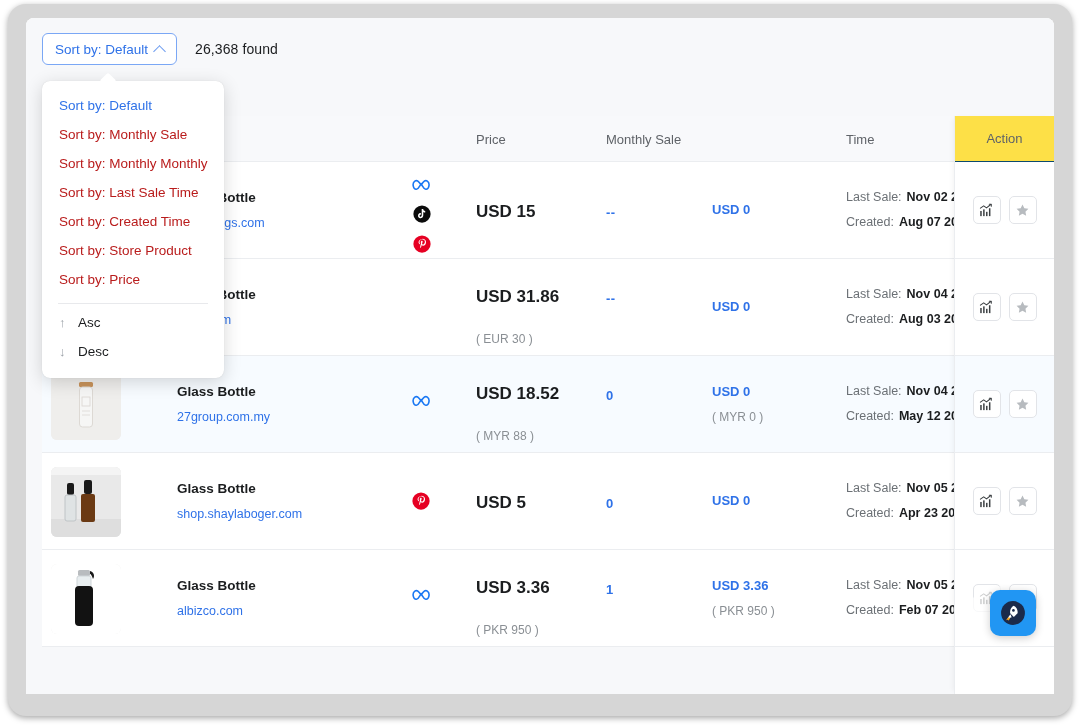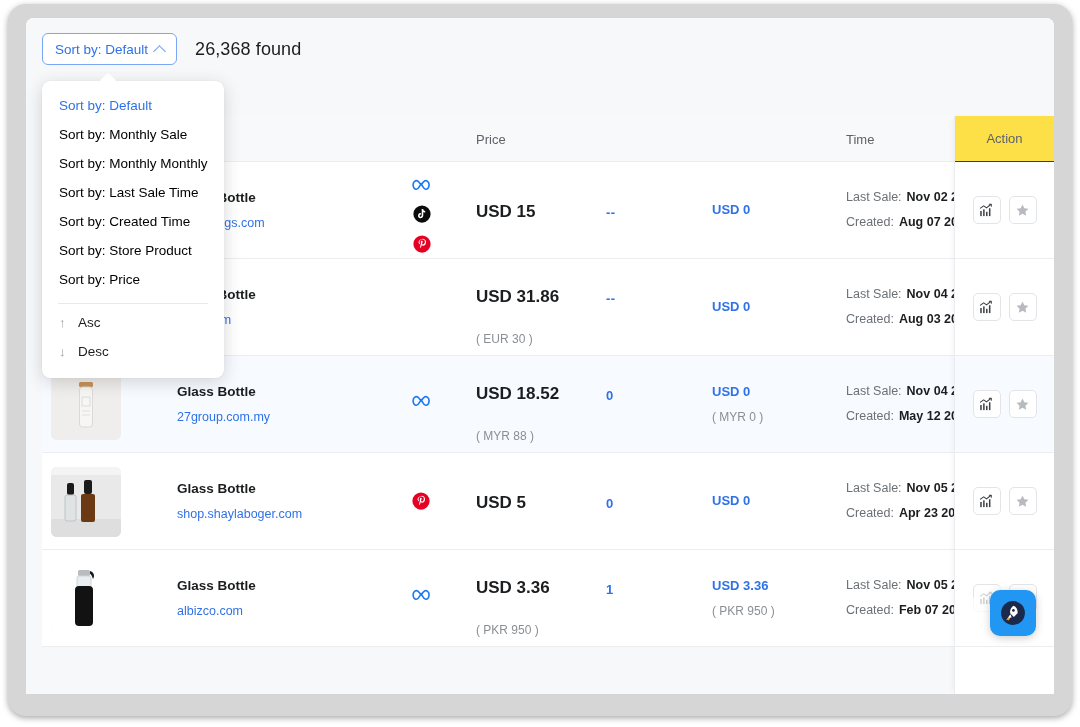--- a/index.html
+++ b/index.html
@@ -65,21 +65,21 @@
   #sort-btn .caret {
     display: inline-block;
     width: 9px; height: 9px;
     border-left: 1.4px solid #6b9bf0;
     border-top: 1.4px solid #6b9bf0;
     transform: rotate(45deg);
     position: relative;
     top: 2px;
   }
   #found-count {
-    font-size: 18px;
+    font-size: 14px;
     color: #1b1d1f;
     font-weight: 400;
     letter-spacing: .1px;
   }
 
   
   #dropdown {
     position: absolute;
     left: 16px; top: 63px;
     width: 182px;
@@ -93,21 +93,21 @@
     position: absolute;
     left: 60px; top: -6px;
     width: 12px; height: 12px;
     background: #ffffff;
     transform: rotate(45deg);
     border-radius: 2px;
   }
   .menu-item {
     padding: 7px 17px;
     font-size: 13.5px;
-    color: #000000;
+    color: #b91c1c;
     cursor: pointer;
     white-space: nowrap;
   }
   .menu-item.active { color: #2f72e8; }
   .menu-sep {
     height: 1px;
     background: #e8e9ec;
     margin: 9px 16px 4px 16px;
   }
   .menu-dir {
@@ -268,20 +268,21 @@
         <div id="sort-btn">
           <span>Sort by: Default</span>
           <span class="caret"></span>
         </div>
         <div id="found-count">26,368 found</div>
       </div>
 
       <div id="table-card">
         <div id="thead">
           <div class="th" style="left:434px;">Price</div>
+          <div class="th" style="left:564px;">Monthly Sale</div>
           <div class="th" style="left:804px;">Time</div>
         </div>
         <div id="tbody">
             <div class="row">
               <div class="cell thumb"></div>
               <div class="cell" style="left:135px; top:28px;">
                 <div class="prod-name">Glass Bottle</div>
                 <div class="prod-domain">sandthings.com</div>
               </div>
               <div class="cell social" style="left:370px; top:17px;">

